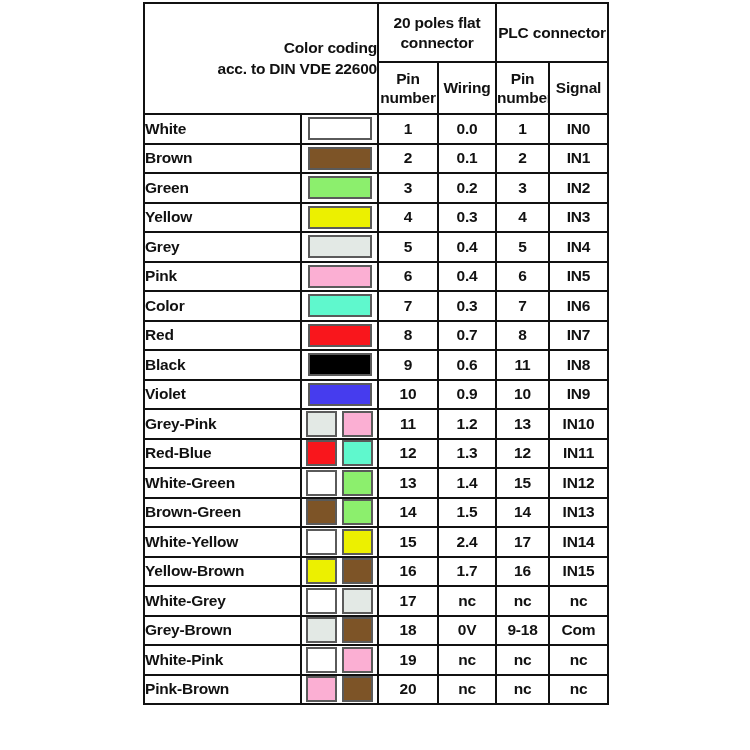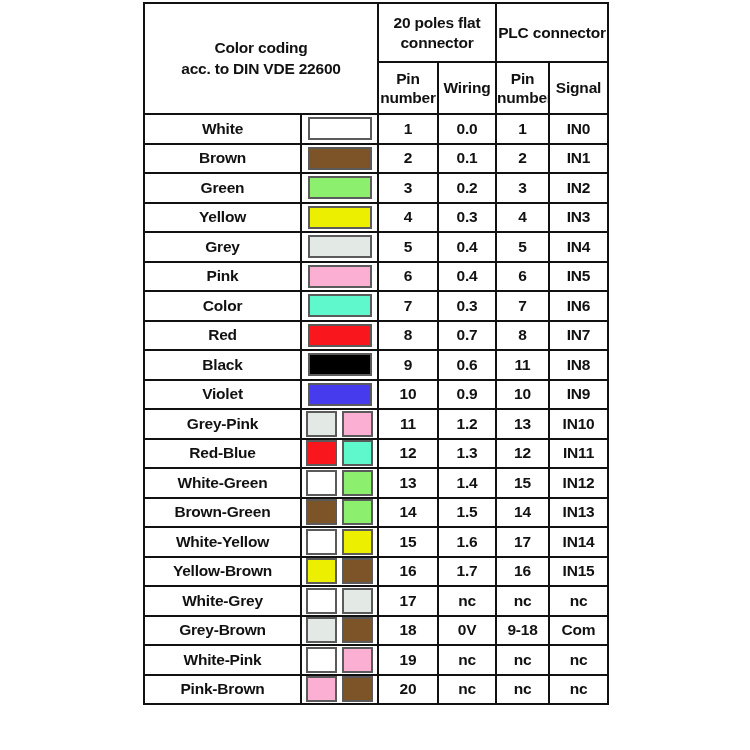--- a/index.html
+++ b/index.html
@@ -27,31 +27,31 @@
   table.coding th, table.coding td {
     border: 2px solid #111111;
     padding: 0;
     font-size: 15.5px;
     font-weight: 700;
     letter-spacing: -0.2px;
     color: #111111;
     overflow: hidden;
   }
   th.title-cell {
-    text-align: center;
+    text-align: right;
     vertical-align: middle;
     padding: 4px 6px 0 8px;
     line-height: 1.35;
   }
   thead th { text-align: center; vertical-align: middle; line-height: 1.25; }
   tr.head-top th { height: 57px; }
   tr.head-sub th { height: 50px; }
   tbody td { height: 27.5px; }
   td.label-cell {
-    text-align: center;
+    text-align: left;
     padding-left: 8px;
     vertical-align: middle;
     white-space: nowrap;
   }
   td.num-cell { text-align: center; vertical-align: middle; }
   td.swatch-cell {
     text-align: center;
     vertical-align: middle;
     white-space: nowrap;
   }
@@ -203,21 +203,21 @@
           <td class="swatch-cell"><span class="swatch dual" style="background: rgb(125, 84, 39);"></span><span class="swatch dual" style="background: rgb(140, 239, 109);"></span></td>
           <td class="num-cell">14</td>
           <td class="num-cell">1.5</td>
           <td class="num-cell">14</td>
           <td class="num-cell">IN13</td>
         </tr>
         <tr>
           <td class="label-cell">White-Yellow</td>
           <td class="swatch-cell"><span class="swatch dual" style="background: rgb(255, 255, 255);"></span><span class="swatch dual" style="background: rgb(236, 240, 0);"></span></td>
           <td class="num-cell">15</td>
-          <td class="num-cell">1.6</td>
+          <td class="num-cell">2.4</td>
           <td class="num-cell">17</td>
           <td class="num-cell">IN14</td>
         </tr>
         <tr>
           <td class="label-cell">Yellow-Brown</td>
           <td class="swatch-cell"><span class="swatch dual" style="background: rgb(236, 240, 0);"></span><span class="swatch dual" style="background: rgb(125, 84, 39);"></span></td>
           <td class="num-cell">16</td>
           <td class="num-cell">1.7</td>
           <td class="num-cell">16</td>
           <td class="num-cell">IN15</td>

